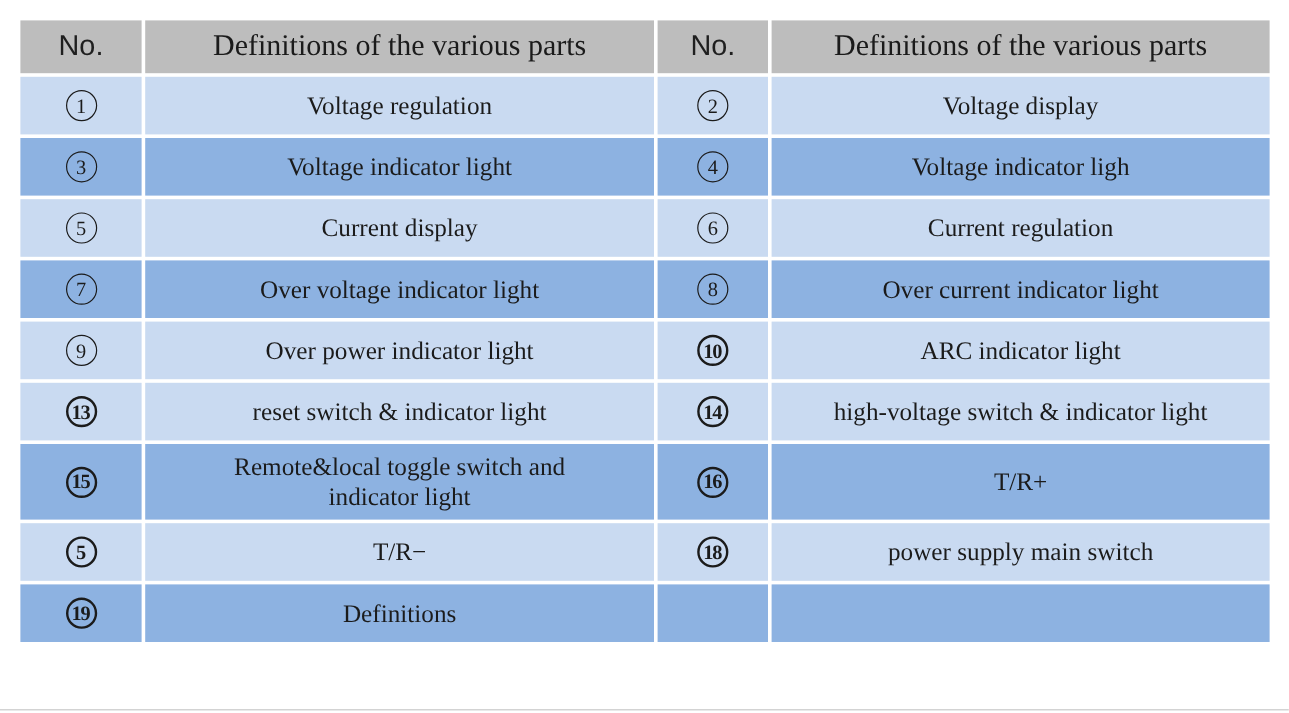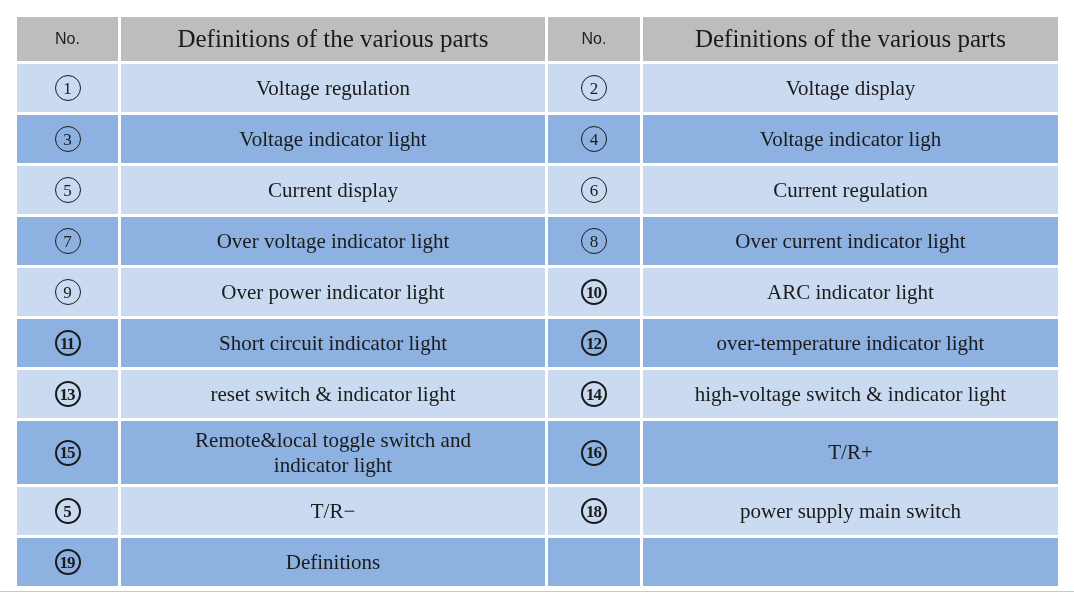--- a/index.html
+++ b/index.html
@@ -29,21 +29,21 @@
     padding: 0 4px;
     overflow: hidden;
   }
   th {
     background: #bdbdbd;
     height: 44px;
     font-weight: normal;
   }
   th.no-col {
     font-family: "Liberation Sans", sans-serif;
-    font-size: 16px;
+    font-size: 24px;
     color: #1f1f1f;
   }
   th.def-col {
     font-family: "Liberation Serif", serif;
     font-size: 25px;
   }
   td {
     font-size: 21px;
     height: 48px;
     line-height: 1.15;
@@ -122,26 +122,20 @@
         <td>Over voltage indicator light</td>
         <td><span class="circle">8</span></td>
         <td>Over current indicator light</td>
       </tr>
       <tr class="light">
         <td><span class="circle">9</span></td>
         <td>Over power indicator light</td>
         <td><span class="circle two">10</span></td>
         <td>ARC  indicator light</td>
       </tr>
-      <tr class="dark">
-        <td><span class="circle two">11</span></td>
-        <td>Short circuit indicator light</td>
-        <td><span class="circle two">12</span></td>
-        <td>over-temperature indicator light</td>
-      </tr>
       <tr class="light">
         <td><span class="circle two">13</span></td>
         <td>reset switch &amp; indicator light</td>
         <td><span class="circle two">14</span></td>
         <td>high-voltage switch &amp; indicator light</td>
       </tr>
       <tr class="dark tall">
         <td><span class="circle two">15</span></td>
         <td>Remote&amp;local toggle switch and<br>indicator light</td>
         <td><span class="circle two">16</span></td>

